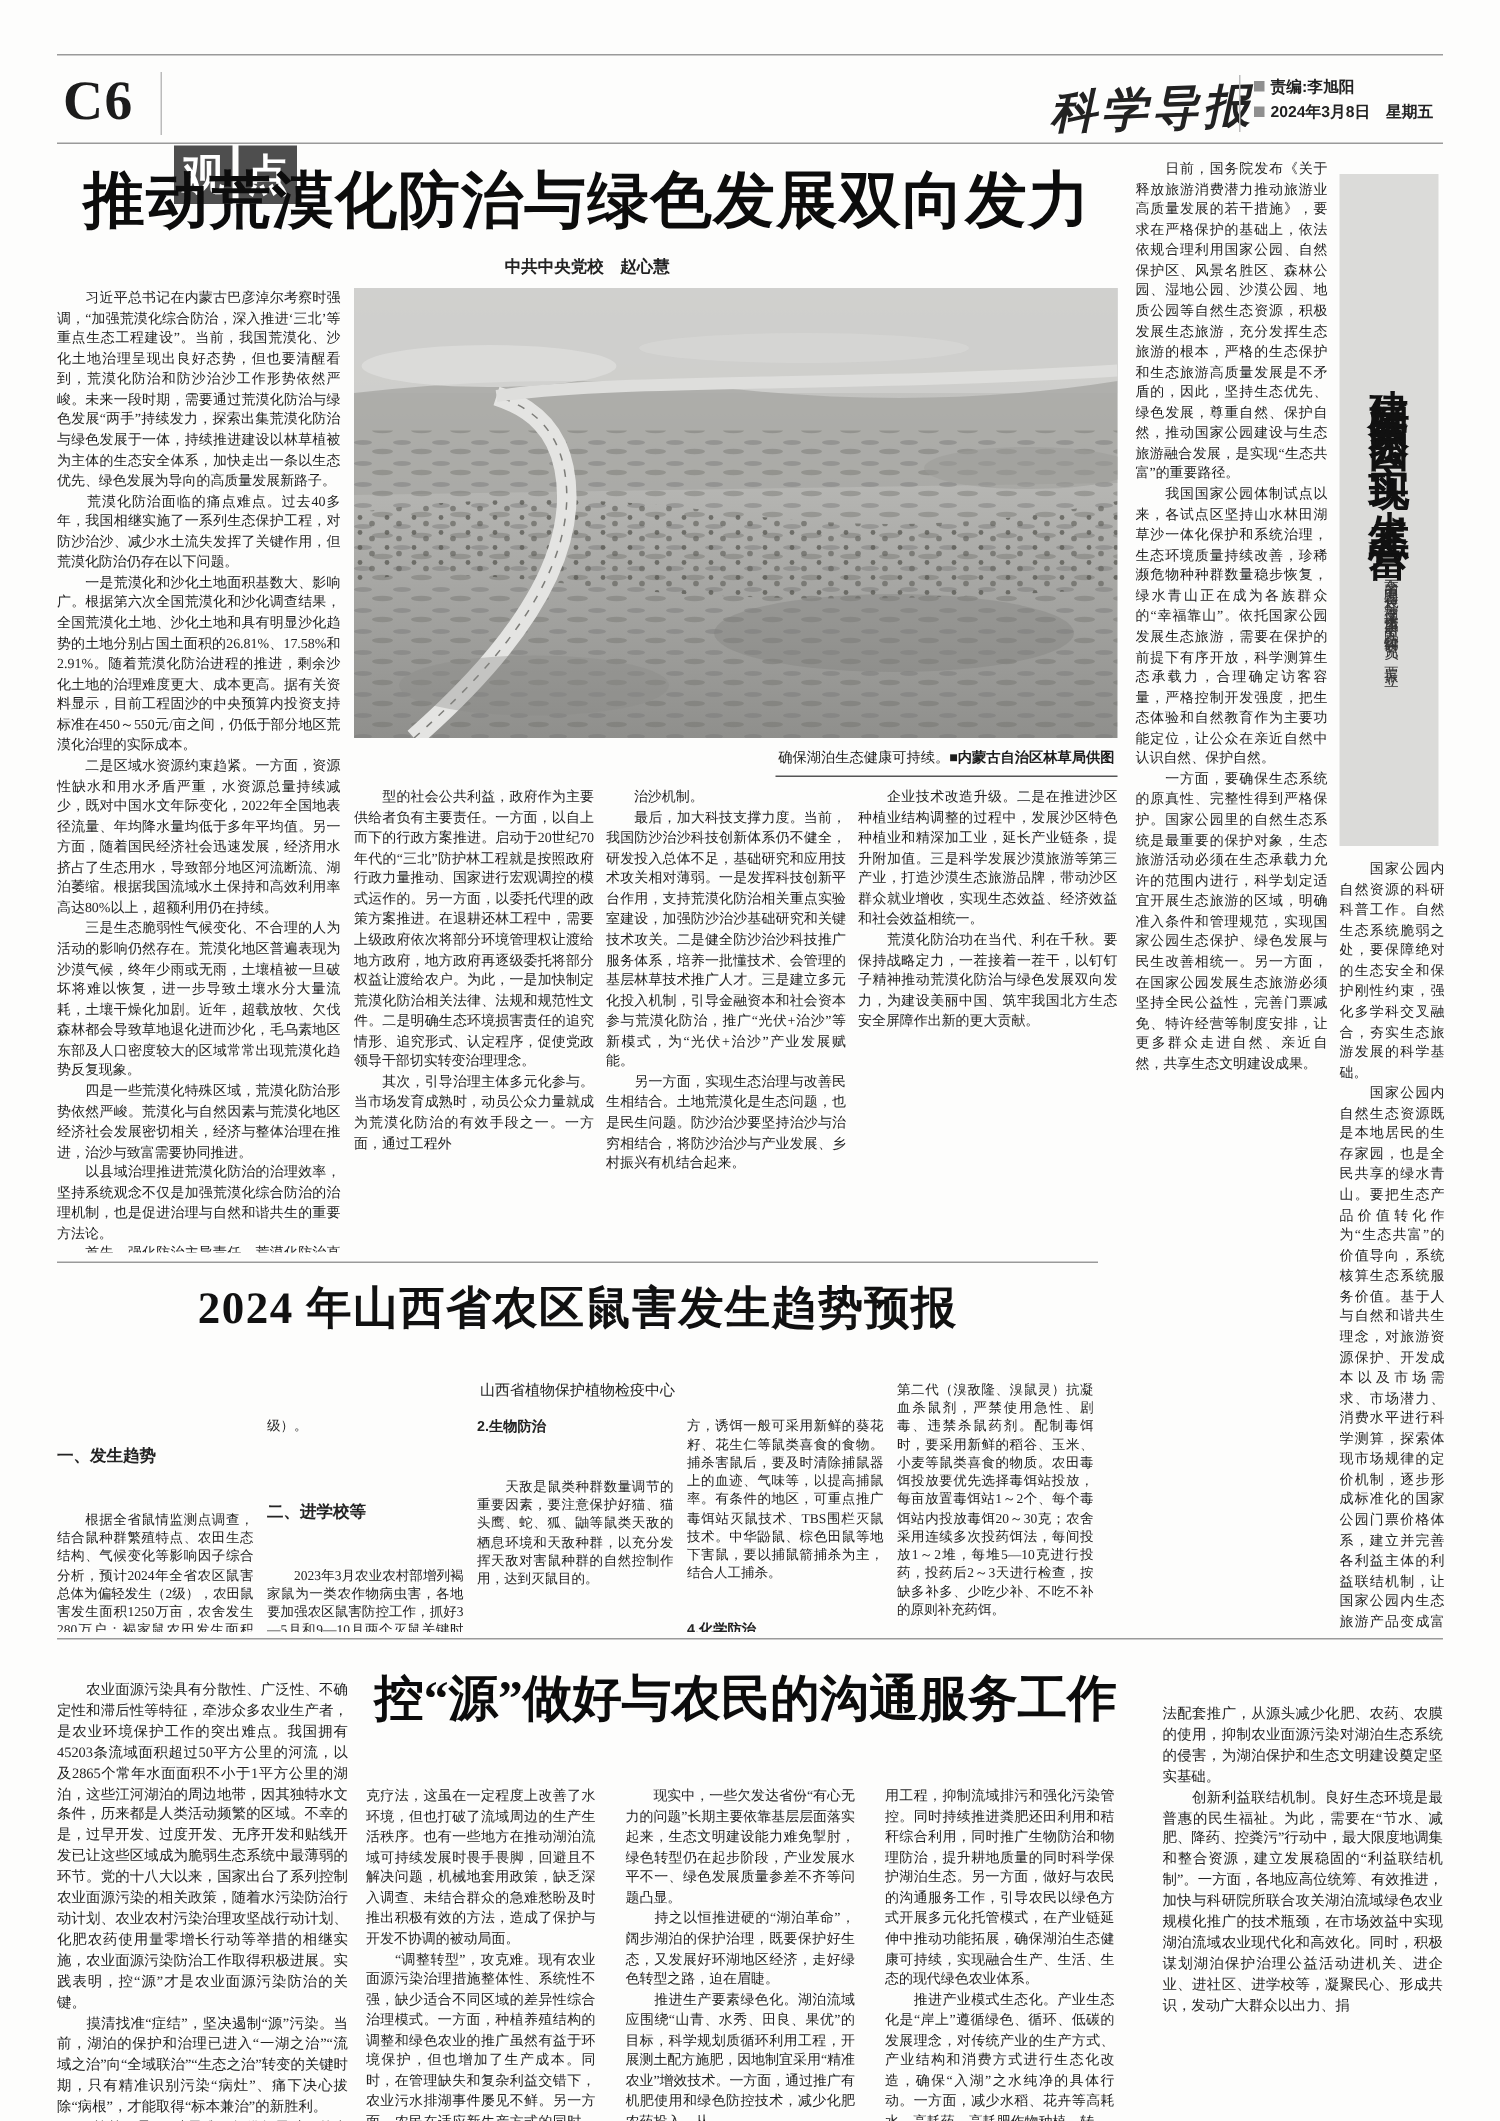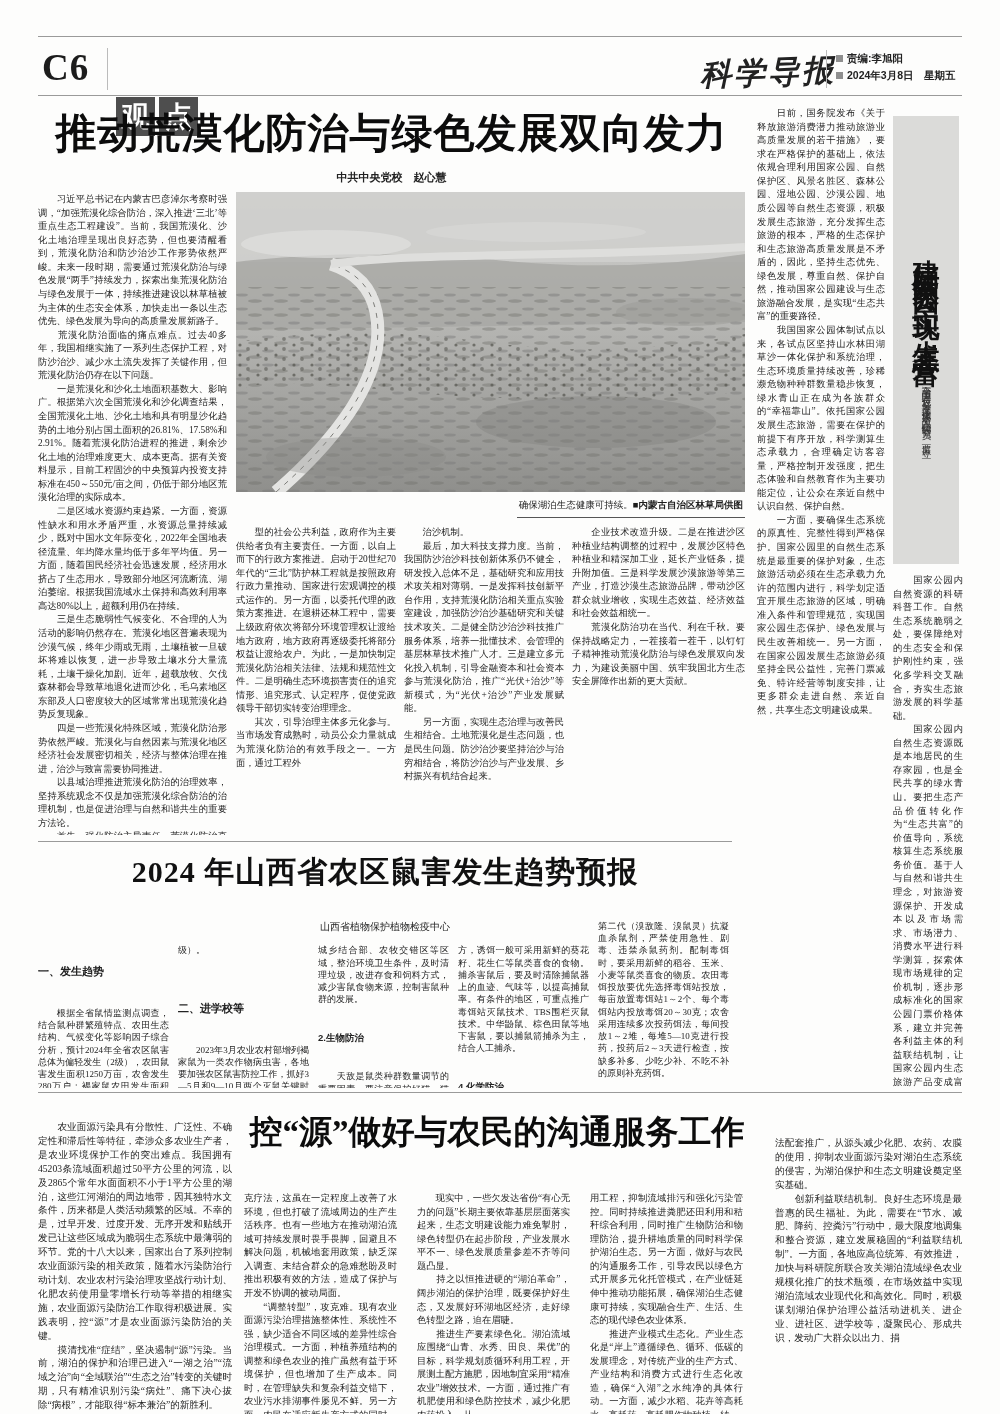--- a/index.html
+++ b/index.html
@@ -140,21 +140,20 @@
     <div style="white-space:pre-wrap;">　　根据全省鼠情监测点调查，结合鼠种群繁殖特点、农田生态结构、气候变化等影响因子综合分析，预计2024年全省农区鼠害总体为偏轻发生（2级），农田鼠害发生面积1250万亩，农舍发生280万户；褐家鼠农田发生面积670万亩，农舍发生150万户，在祁县、浑源县、天镇县、沁水县、平顺县等县中等至偏重发生（3～4级），发生面积约1万亩；中华鼢鼠、棕色田鼠等地下鼠种在中条山、吕梁山、太行山等山脉沿线、农牧交错区、丘陵沟壑区、中药材种植区中等至偏重发生（3～4</div>
   </div>
   <div class="col col9" style="left:178px;top:920px;width:131px;height:168px;">
     <div>级）。</div>
     <div class="fhead">二、进学校等</div>
     <div style="white-space:pre-wrap;">　　2023年3月农业农村部增列褐家鼠为一类农作物病虫害，各地要加强农区鼠害防控工作，抓好3—5月和9—10月两个灭鼠关键时期，针对害鼠的行为习性和为害特点，积极组织开展统一灭鼠，有效提高防治效果。</div>
     
     
   </div>
   <div class="col col9" style="left:318px;top:920px;width:131px;height:168px;">
-    <div style="white-space:pre-wrap;">城乡结合部、农牧交错区等区域，整治环境卫生条件，及时清理垃圾，改进存食和饲料方式，减少害鼠食物来源，控制害鼠种群的发展。</div>
     <div class="fsub">2.生物防治</div>
     <div style="white-space:pre-wrap;">　　天敌是鼠类种群数量调节的重要因素，要注意保护好猫、猫头鹰、蛇、狐、鼬等鼠类天敌的栖息环境和天敌种群，以充分发挥天敌对害鼠种群的自然控制作用，达到灭鼠目的。</div>
     
     
   </div>
   <div class="col col9" style="left:458px;top:920px;width:131px;height:168px;">
     <div style="white-space:pre-wrap;">方，诱饵一般可采用新鲜的葵花籽、花生仁等鼠类喜食的食物。捕杀害鼠后，要及时清除捕鼠器上的血迹、气味等，以提高捕鼠率。有条件的地区，可重点推广毒饵站灭鼠技术、TBS围栏灭鼠技术。中华鼢鼠、棕色田鼠等地下害鼠，要以捕鼠箭捕杀为主，结合人工捕杀。</div>
     <div class="fsub">4.化学防治</div>
     
   </div>

